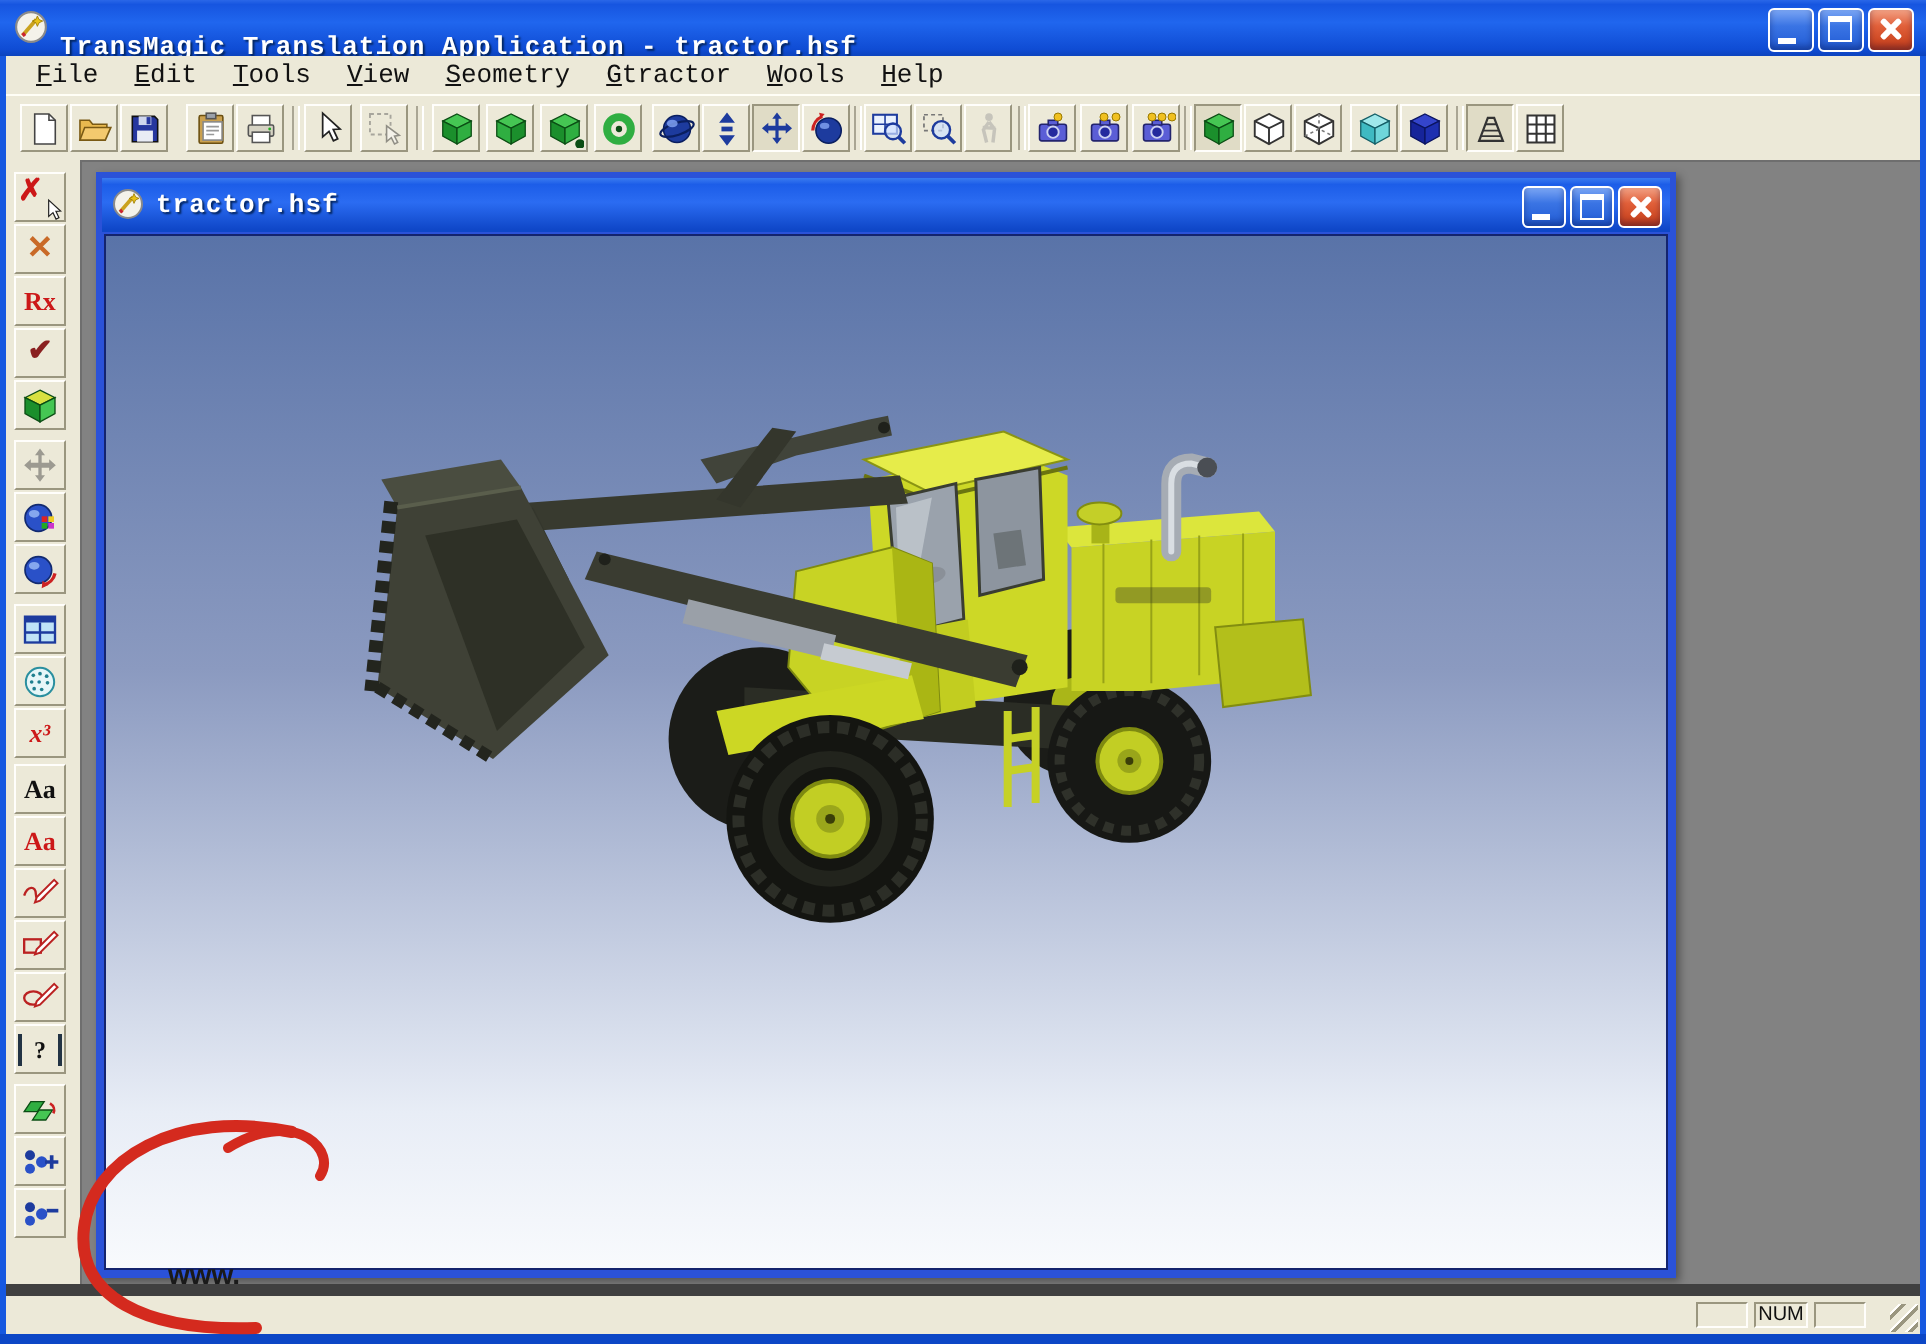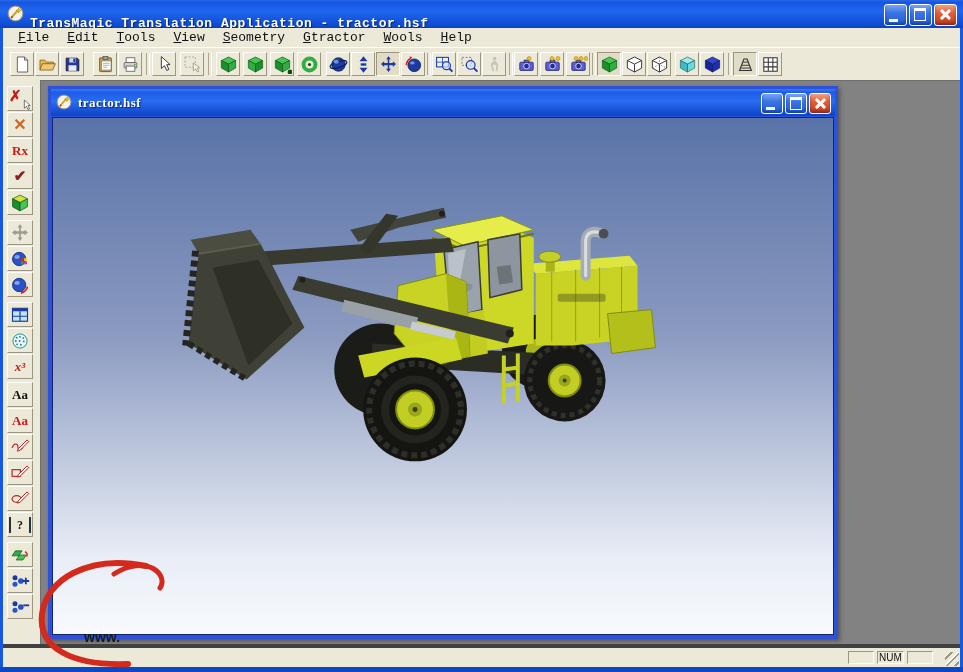--- a/index.html
+++ b/index.html
@@ -45,31 +45,31 @@
   .g{font-family:"Liberation Serif","DejaVu Serif",serif;font-weight:bold;font-size:13px;line-height:1;}
   .g.red{color:#cc1818;} .g.blk{color:#111;} .g.rust{color:#c96a28;font-size:16px;} .g.drk{color:#8a2020;font-size:15px;}
   .stack{position:relative;width:22px;height:22px;}
   .stack .g{position:absolute;}
   
   .mdi{position:absolute;left:40px;top:80px;right:3px;bottom:24px;background:#828282;
     border-top:1px solid #6e6e6e;border-left:1px solid #6e6e6e;}
   .child{position:absolute;left:48px;top:86px;width:790px;height:553px;background:#2b52d8;
     box-shadow:2px 2px 4px rgba(0,0,0,.35);}
   .ctitle{position:absolute;left:3px;top:3px;right:3px;height:27px;
-    background:linear-gradient(180deg,#3a7bf0,#1c5de8 12%,#2b6cf2 45%,#0f47c8 95%);font-family:Liberation Serif, serif;}
+    background:linear-gradient(180deg,#3a7bf0,#1c5de8 12%,#2b6cf2 45%,#0f47c8 95%);}
   .cicon{position:absolute;left:5px;top:5px;width:16px;height:16px;}
   .ctext{position:absolute;left:27px;top:6px;color:#fff;font-weight:bold;font-size:13px;letter-spacing:.5px;
     text-shadow:1px 1px 1px #03255f;}
   .cbtns{position:absolute;right:4px;top:4px;display:flex;gap:2px;}
   .cbtns .wbtn{width:20px;height:19px;}
   .cview{position:absolute;left:4px;top:31px;right:4px;bottom:4px;border:1px solid #14246e;
     background:linear-gradient(180deg,#5973a8 0%,#8b9ac0 42%,#e8edf6 85%,#f8fafd 100%);}
   .model{position:absolute;left:0;top:0;width:100%;height:100%;}
   
-  .statusbar{position:absolute;left:3px;bottom:5px;right:3px;height:19px;background:#ece9d8;border-top:4px solid #404040;}
+  .statusbar{position:absolute;left:3px;bottom:5px;right:3px;height:19px;background:#ece9d8;border-top:6px solid #404040;}
   .spanel{position:absolute;top:3px;height:13px;box-sizing:border-box;border:1px solid;
     border-color:#9a967f #fffefb #fffefb #9a967f;font-size:10px;font-family:"Liberation Sans",sans-serif;
     display:flex;align-items:center;justify-content:center;color:#111;}
   .p1{left:845px;width:26px;} .p2{left:874px;width:27px;} .p3{left:904px;width:26px;}
   .grip{position:absolute;right:1px;bottom:1px;width:14px;height:14px;
     background:repeating-linear-gradient(135deg,transparent 0 3px,#fffefb 3px 4px,#9a967f 4px 6px);}
   
   .wm{position:absolute;left:28px;top:552px;width:175px;height:120px;z-index:60;pointer-events:none;}
 </style>
 </head>

